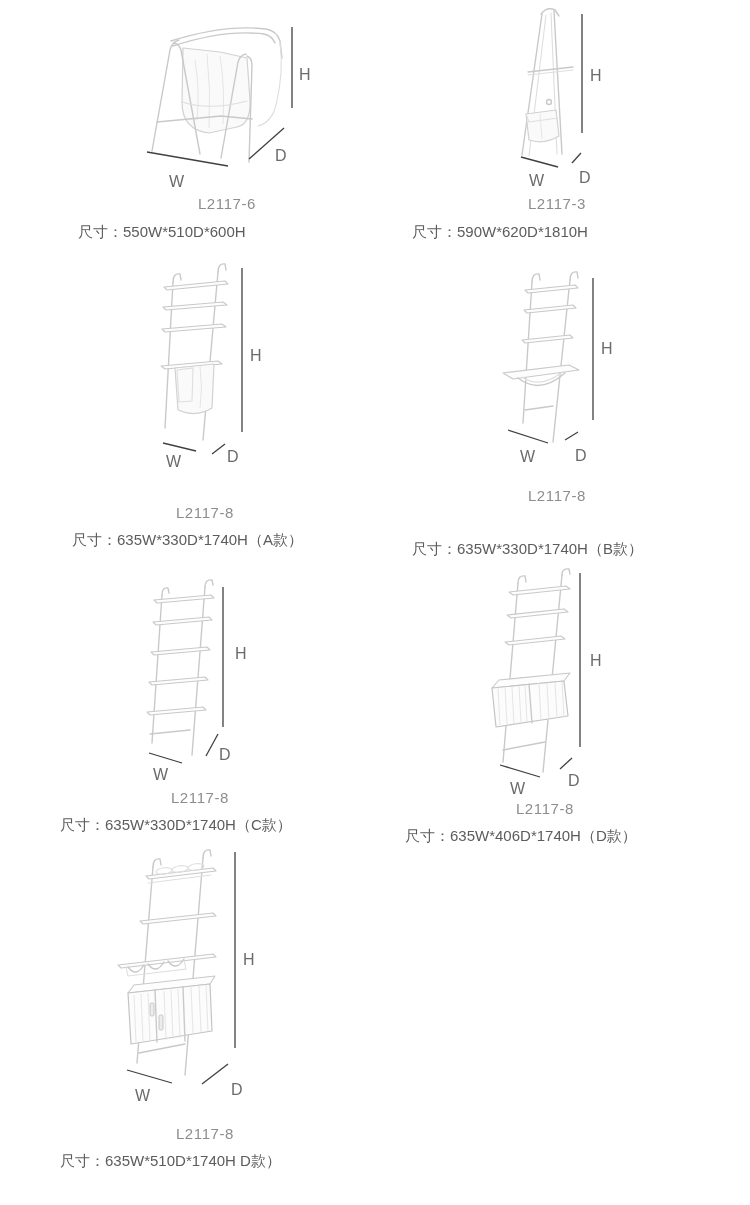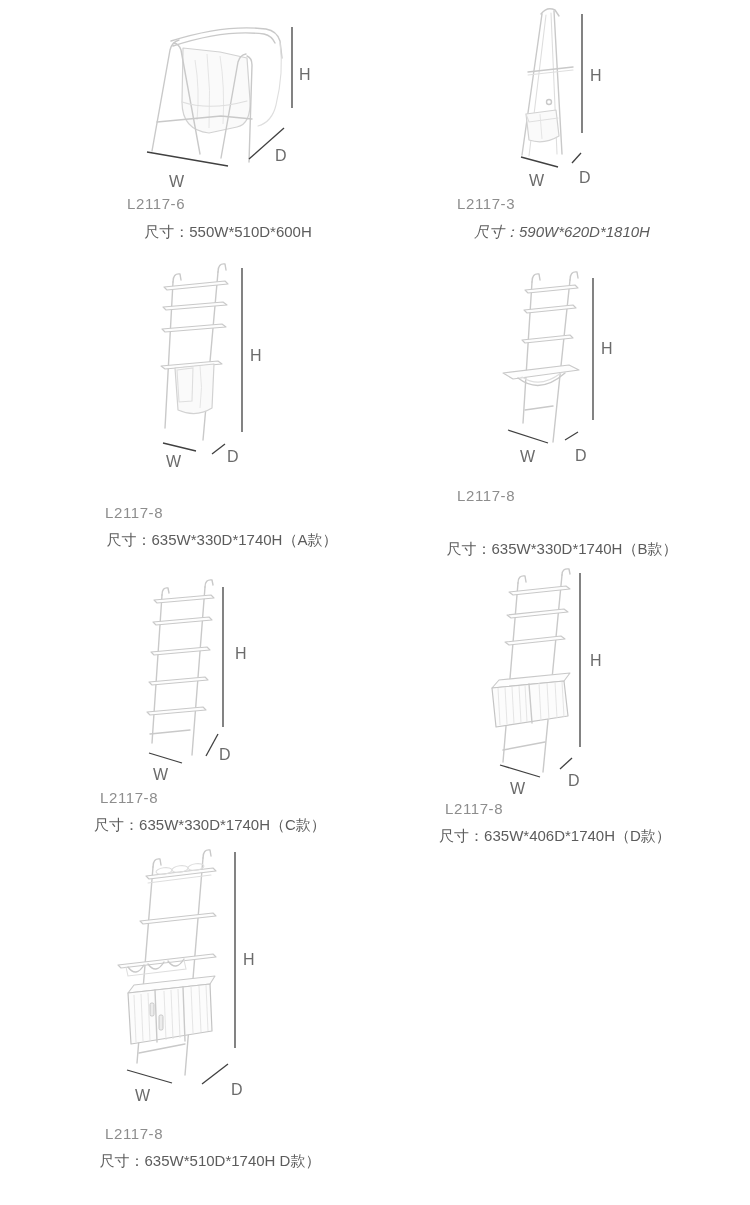--- a/index.html
+++ b/index.html
@@ -14,28 +14,28 @@
     overflow: hidden;
     font-family: "Liberation Sans", sans-serif;
   }
   .sketch-svg { position: absolute; overflow: visible; }
   .model {
     position: absolute;
     font-size: 15px;
     line-height: 18px;
     letter-spacing: 0.6px;
     color: var(--model-text, #8d8d8d);
-    text-align: left;
+    text-align: center;
   }
   .size {
     position: absolute;
     font-size: 15px;
     line-height: 18px;
     color: var(--size-text, #5c5c5c);
-    text-align: center;
+    text-align: left;
   }
   
   .sk       { fill: none; stroke: var(--sketch-line, #c9c9c9); stroke-width: 1.4; stroke-linecap: round; stroke-linejoin: round; }
   .sk-light { fill: none; stroke: #dedede; stroke-width: 1.1; stroke-linecap: round; }
   .hatch    { fill: none; stroke: #e2e2e2; stroke-width: 0.9; }
   .shelf    { fill: #fdfdfd; stroke: var(--sketch-line, #c9c9c9); stroke-width: 1.1; stroke-linejoin: round; }
   .fabric   { fill: #fafafa; stroke: #d2d2d2; stroke-width: 1.2; stroke-linejoin: round; }
   .cab      { fill: #fcfcfc; stroke: #c4c4c4; stroke-width: 1.2; stroke-linejoin: round; }
   .handle   { fill: #ececec; stroke: #bdbdbd; stroke-width: 0.8; }
   .dim      { stroke: var(--dimension-line, #404040); stroke-width: 1.3; }
@@ -92,21 +92,21 @@
       <path class="hatch" d="M55,112 L57,137"></path>
     </g>
     <line class="dim" x1="97" y1="12" x2="97" y2="131"></line>
     <text class="dimlabel" x="105" y="79">H</text>
     <line class="dim" x1="36" y1="155" x2="73" y2="165"></line>
     <text class="dimlabel" x="44" y="184">W</text>
     <line class="dim" x1="87" y1="161" x2="96" y2="151"></line>
     <text class="dimlabel" x="94" y="181">D</text>
   </svg>
   <div class="model" style="left:457px; top:195px; width:200px;">L2117-3</div>
-  <div class="size" style="left:412px; top:223px; width:300px;font-style:italic;">尺寸：590W*620D*1810H</div>
+  <div class="size" style="left:412px; top:223px; width:300px;">尺寸：590W*620D*1810H</div>
 </section>
 
 <section>
   <svg class="sketch-svg" style="left:142px; top:258px;" width="180" height="212" viewBox="0 0 180 212">
     <g>
       <path class="sk" d="M31,24 L23,170"></path>
       <path class="sk" d="M76,14 L61,182"></path>
       <path class="sk" d="M31,24 Q31,15 38,16 L39,22"></path>
       <path class="sk" d="M76,14 Q76,5 83,6 L84,12"></path>
       <path class="shelf" d="M22,29 L83,23 L86,26 L25,32 Z"></path>

